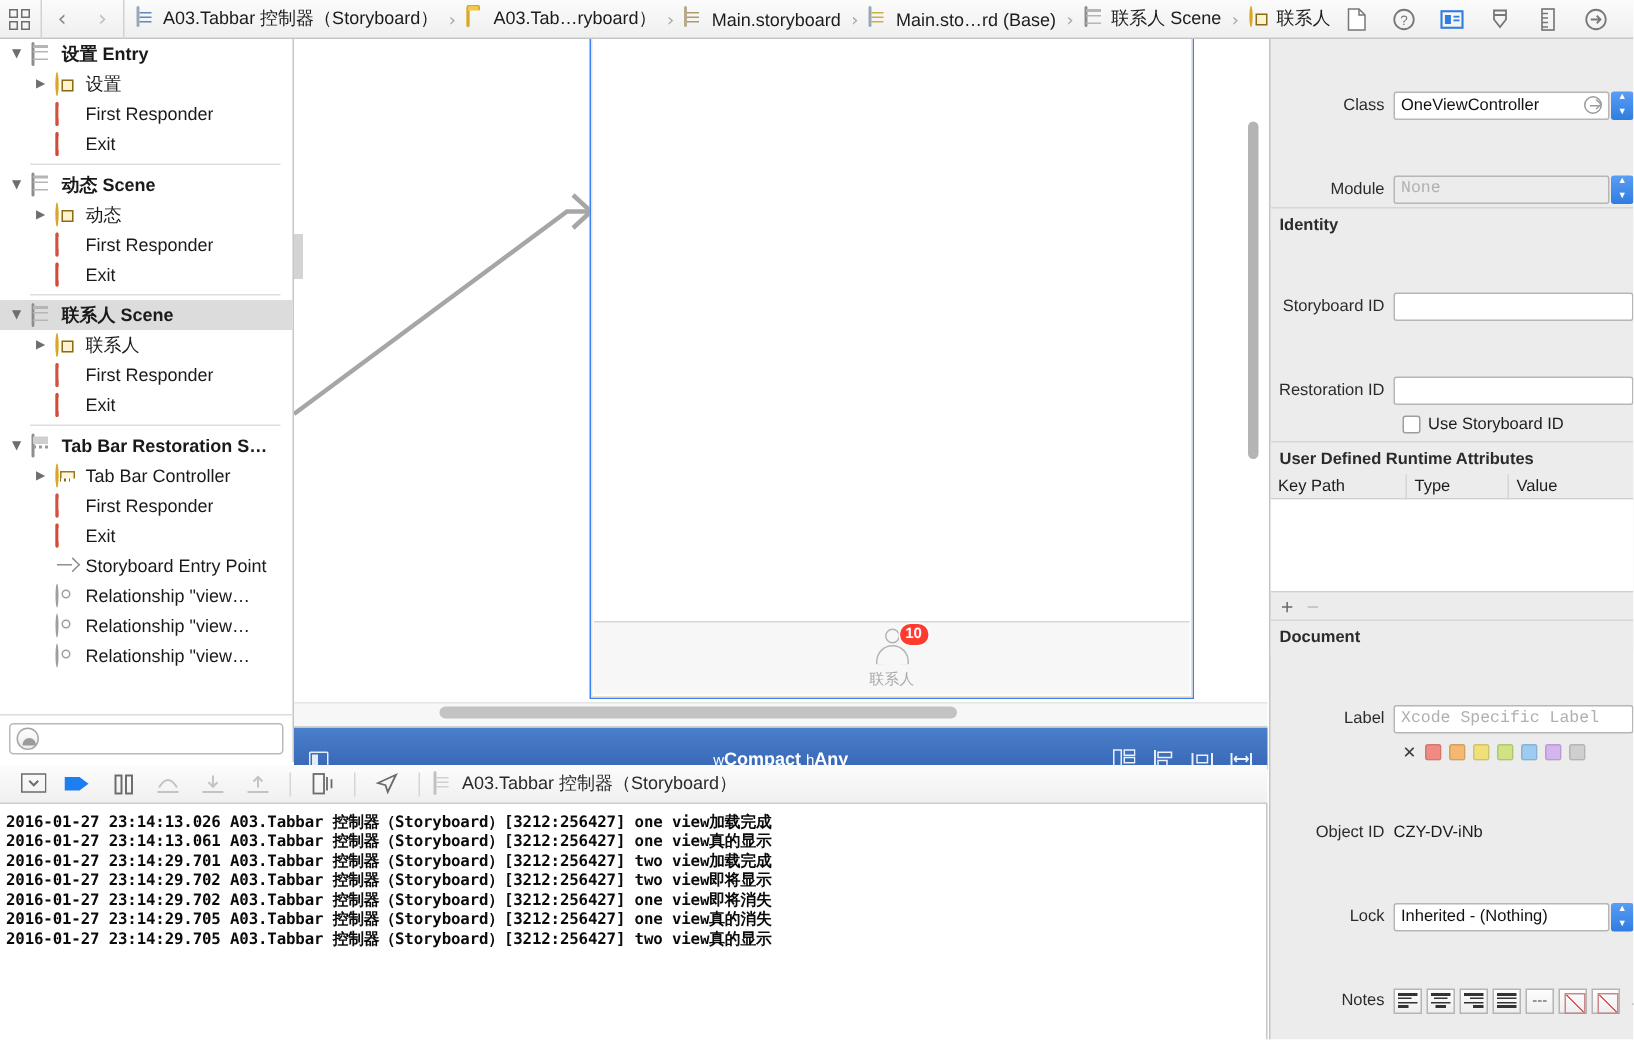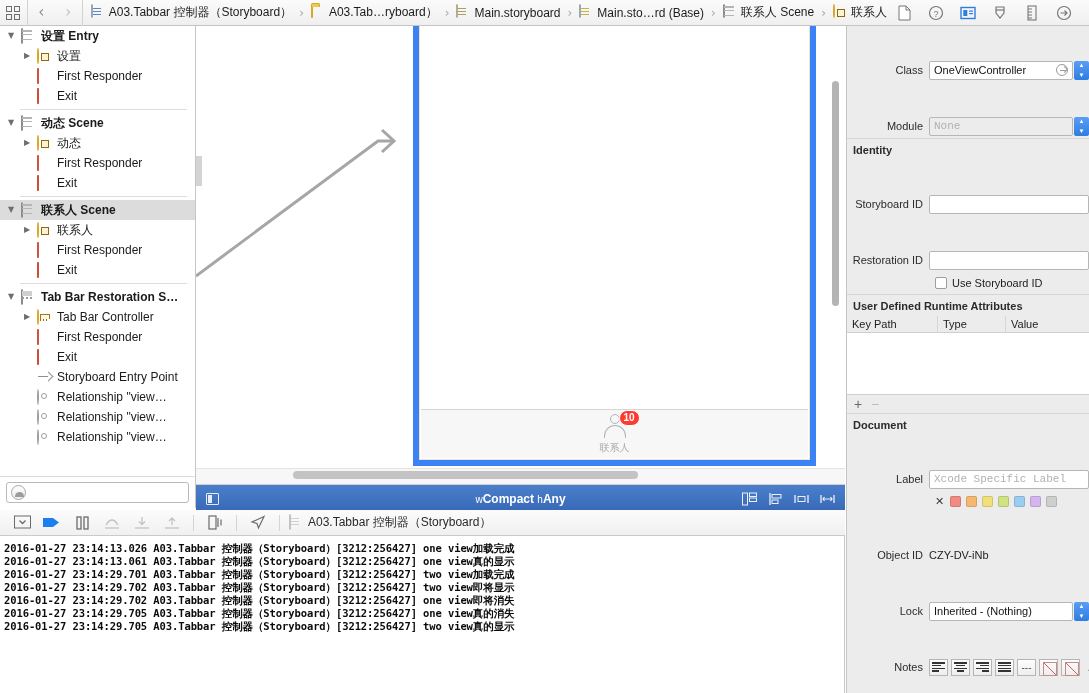--- a/index.html
+++ b/index.html
@@ -151,21 +151,21 @@
     background: #f7f7f7; border-top: 1px solid #e4e4e4;
   }
   .canvas-hscroll-thumb {
     position: absolute; left: 293px; top: 471px; width: 345px; height: 8px;
     background: #c3c3c3; border-radius: 4px;
   }
 
   
   .vc-frame {
     position: absolute; left: 197px; top: -10px; width: 403px; height: 450px;
-    border: 6px solid #3b82f6; background: #fff; margin-left: 20px;
+    border: 1px solid #3b82f6; background: #fff;
   }
   .vc-inner {
     position: absolute; left: 0; top: 0; right: 0; bottom: 0;
     border: 1px solid #f0e2c8;
   }
   .vc-body { position: absolute; left: 1px; right: 1px; top: 1px; bottom: 50px; background: #fff; }
   .vc-tabbar {
     position: absolute; left: 1px; right: 1px; bottom: 1px; height: 49px;
     background: #f7f7f7; border-top: 1px solid #d6d6d6;
     display: flex; align-items: center; justify-content: center;
@@ -192,21 +192,21 @@
   .segue-svg { position: absolute; left: 0; top: 0; width: 260px; height: 300px; pointer-events: none; }
 
   
   .left-frag { position: absolute; left: -1px; top: 130px; width: 7px; height: 30px; background: #d4d4d4; }
 
   
   .sizebar {
     position: absolute; left: 196px; top: 484px; width: 649px; height: 29px;
     background: linear-gradient(#4a7fcb, #3767b5);
     border-top: 1px solid #cfcfcf;
-    display: flex; align-items: center; color: #fff;
+    display: flex; align-items: flex-end; color: #fff;
   }
   .sizebar .sb-left { padding-left: 10px; display: flex; align-items: center; }
   .sb-sq { width: 13px; height: 12px; border: 1.4px solid #e4ecf7; border-radius: 1px; position: relative; }
   .sb-sq::before { content:""; position:absolute; left:1px; top:1px; bottom:1px; width:4px; background:#e4ecf7; }
   .sizebar .sb-title { position: absolute; left: 0; right: 0; text-align: center; font-size: 12px; pointer-events: none; }
   .sizebar .sb-title .sm { font-size: 10px; }
   .sizebar .sb-title b { font-weight: bold; }
   .sizebar .sb-right { margin-left: auto; padding-right: 10px; display: flex; align-items: center; gap: 11px; }
   .sb-ic { width: 15px; height: 14px; position: relative; color: #eaf1fb; }
 

